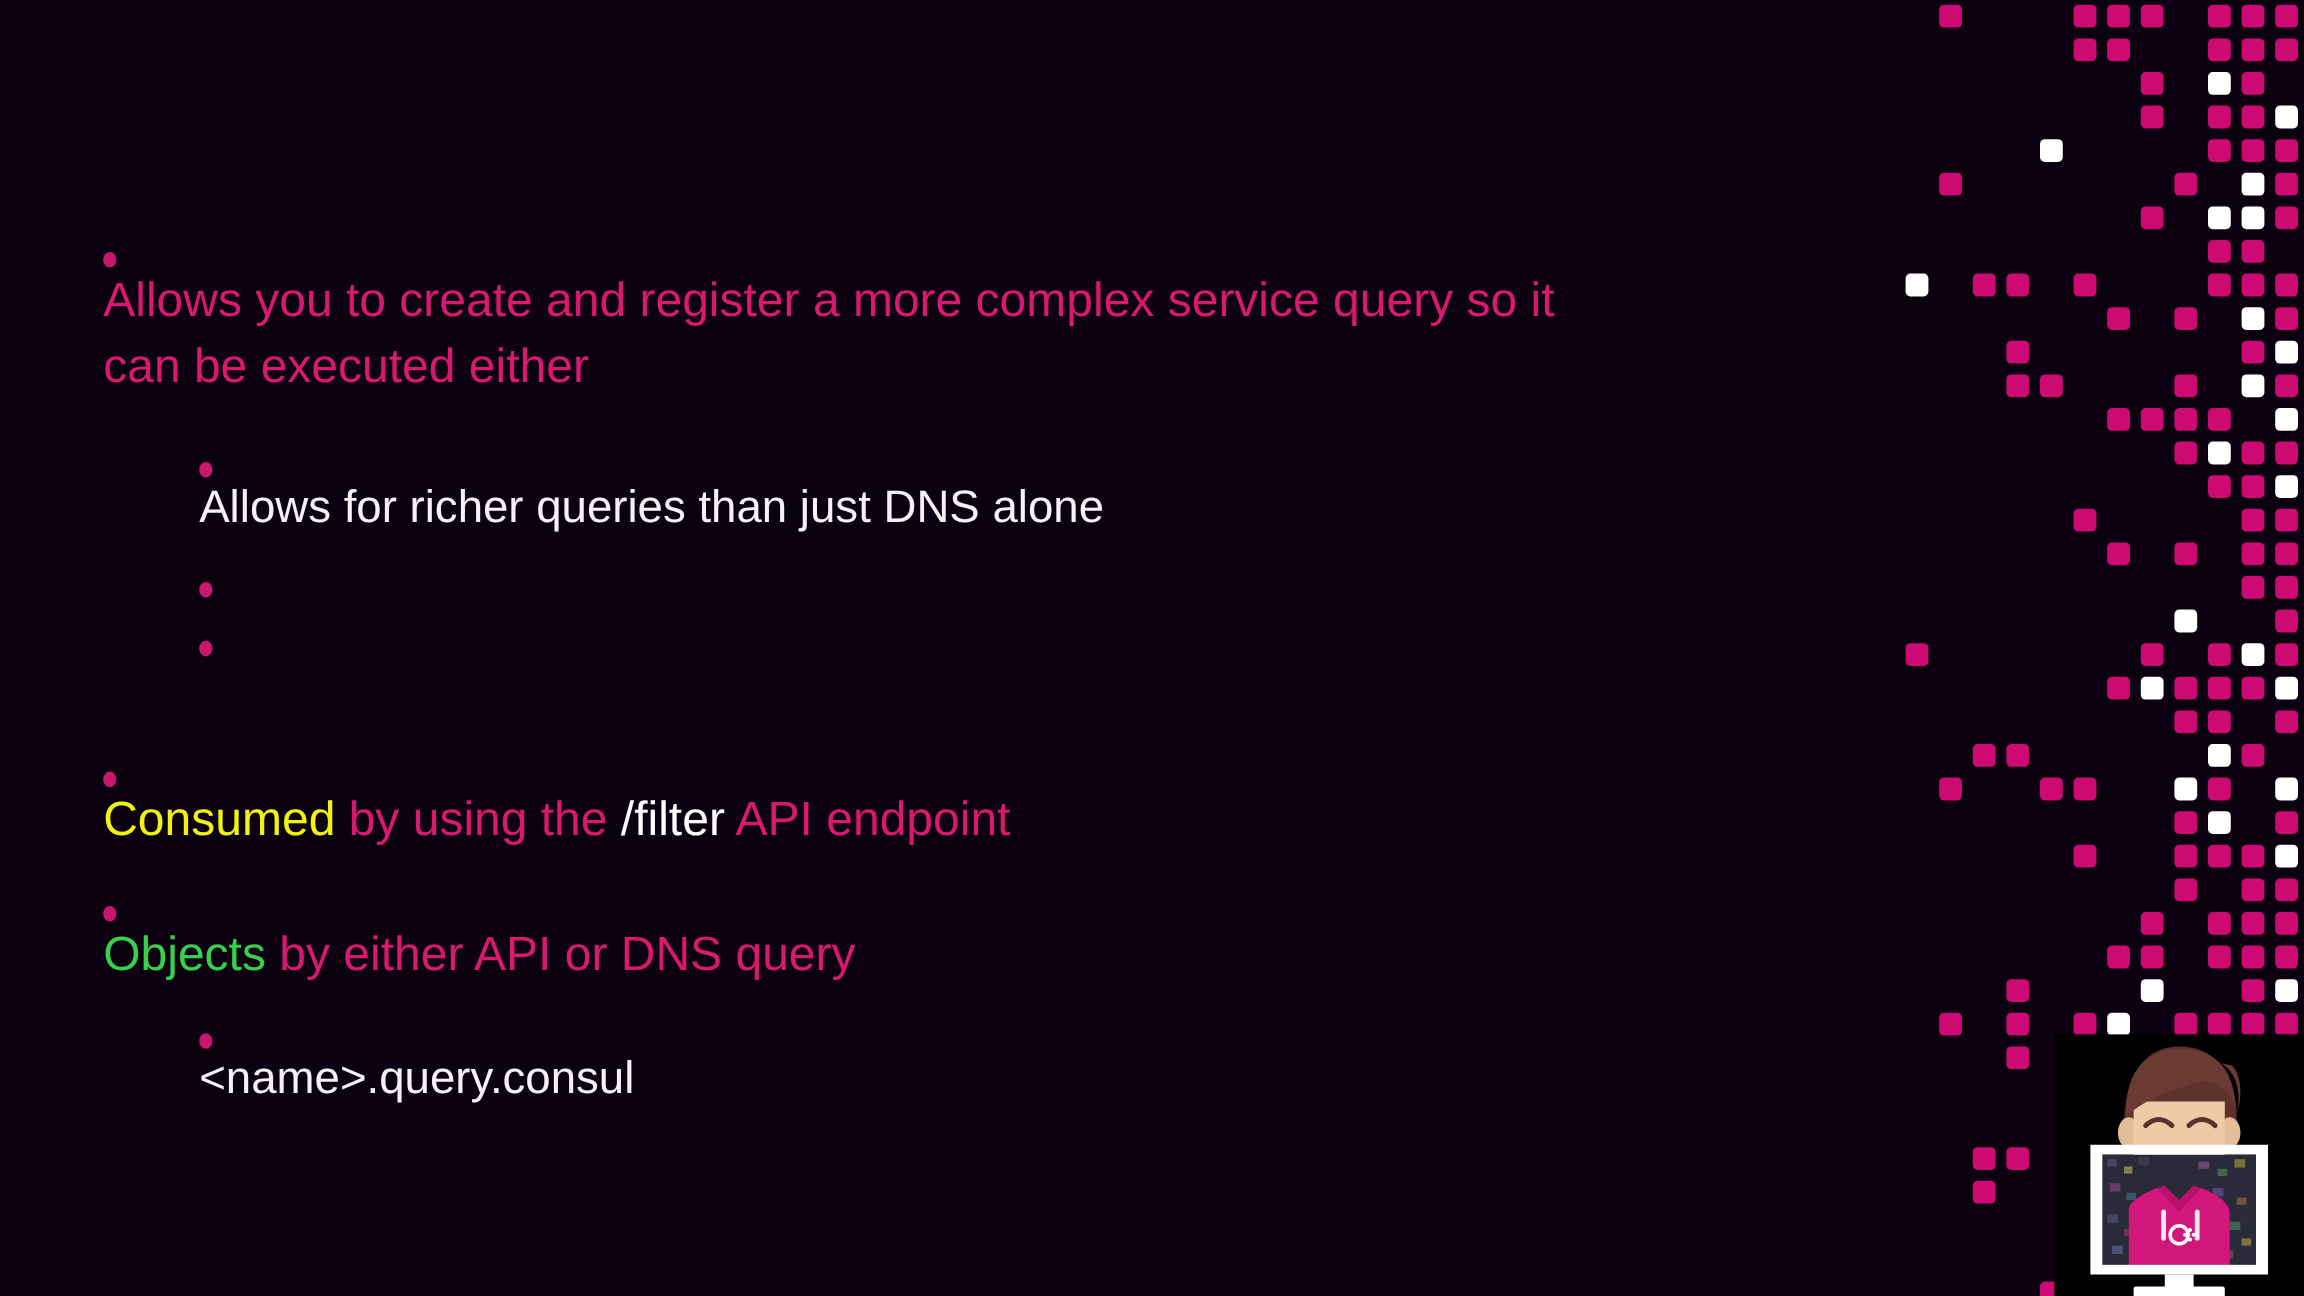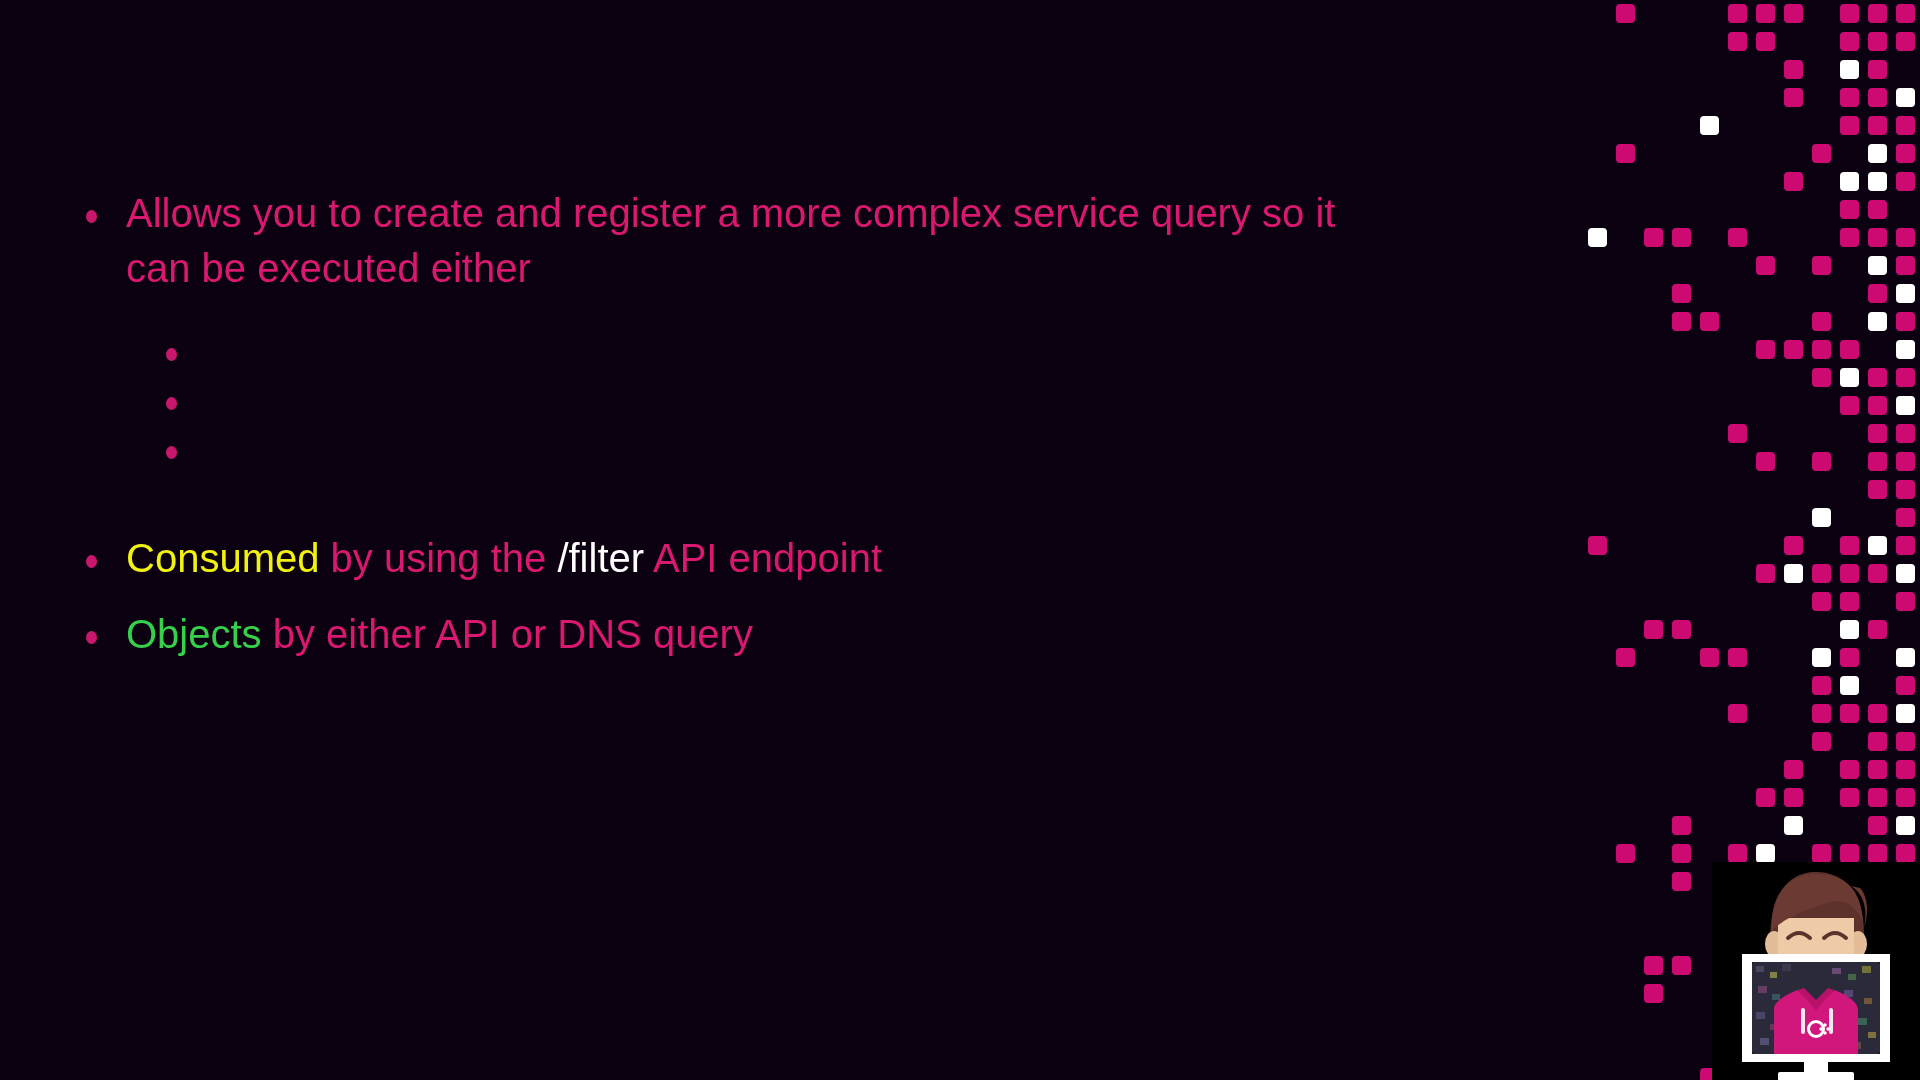--- a/index.html
+++ b/index.html
@@ -57,20 +57,21 @@
     position: absolute;
     left: 86px;
     top: 186px;
     width: 1380px;
   }
 
   .bullet-row {
     display: flex;
     align-items: flex-start;
     position: relative;
+    flex-direction: column;
   }
 
   .marker {
     flex: 0 0 auto;
     display: inline-block;
     border-radius: 50%;
     background: #c9186c;
   }
 
   
@@ -288,20 +289,21 @@
 
     <div class="bullet-row lvl1">
       <span class="marker"></span>
       <span class="text c-pink"><span>Allows you to create and register a more complex service query so it</span><br><span>can be executed either</span></span>
     </div>
 
     <div style="height:28px"></div>
 
     <div class="bullet-row lvl2">
       <span class="marker"></span>
+      <span class="text">Allows for richer queries than just DNS alone</span>
     </div>
 
     <div class="bullet-row lvl2">
       <span class="marker"></span>
     </div>
 
     <div class="bullet-row lvl2">
       <span class="marker"></span>
     </div>
 
@@ -314,20 +316,24 @@
 
     <div style="height:18px"></div>
 
     <div class="bullet-row lvl1">
       <span class="marker"></span>
       <span class="text"><span class="c-green">Objects</span><span class="c-pink"> by either API or DNS query</span></span>
     </div>
 
     <div style="height:14px"></div>
 
+    <div class="bullet-row lvl2">
+      <span class="marker"></span>
+      <span class="text">&lt;name&gt;.query.consul</span>
+    </div>
 
   </div>
 
   <div id="avatar-panel">
     <svg id="avatar-svg" width="208" height="218" viewBox="0 0 208 218">
       <rect x="0" y="0" width="208" height="218" fill="#000000"></rect>
 
       <path d="M58 78 C58 30 78 10 104 10 C130 10 152 28 152 72 L152 96 L58 96 Z" fill="#5e322c"></path>
 
       <ellipse cx="62" cy="82" rx="9" ry="13" fill="#e3bd98"></ellipse>

